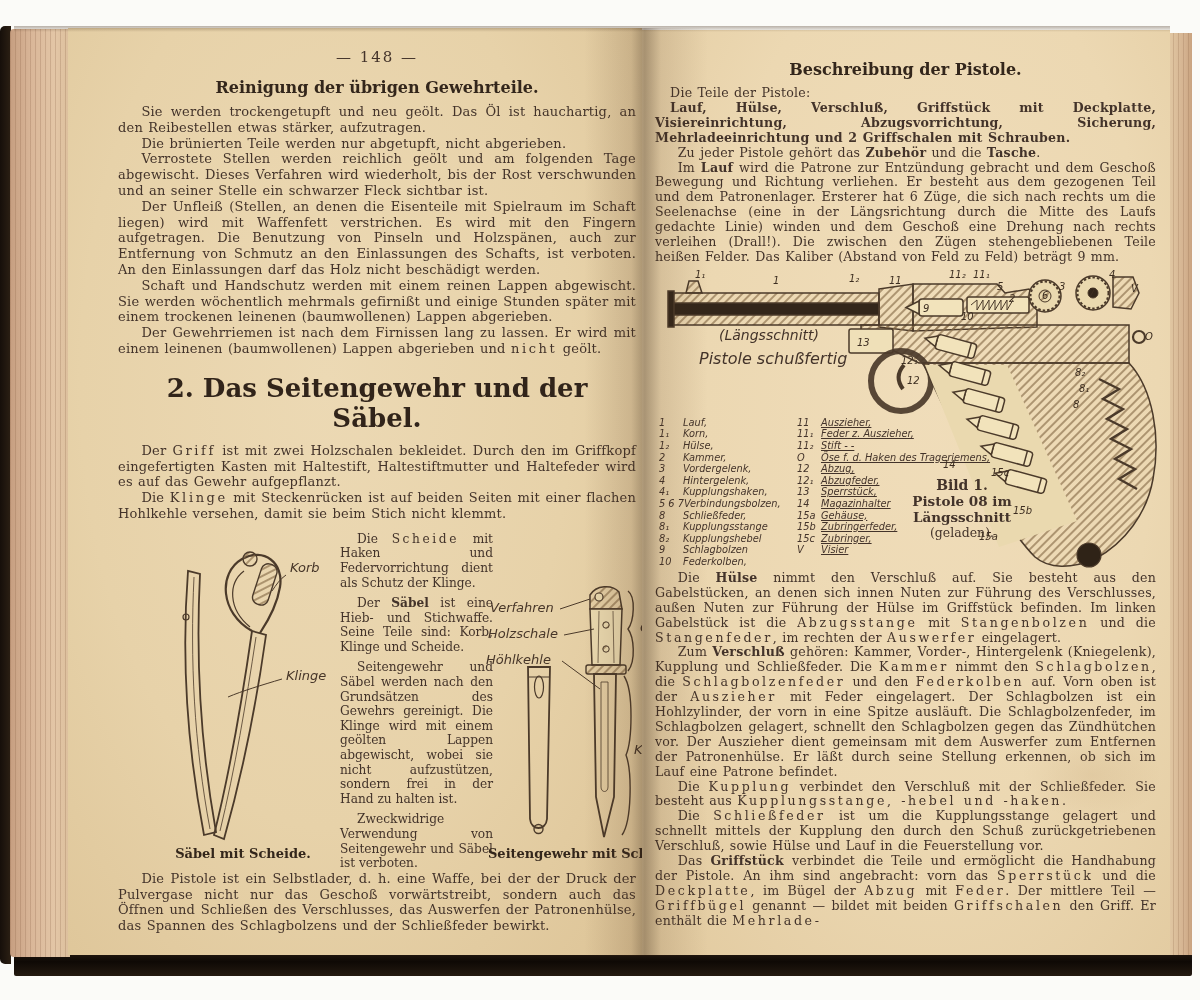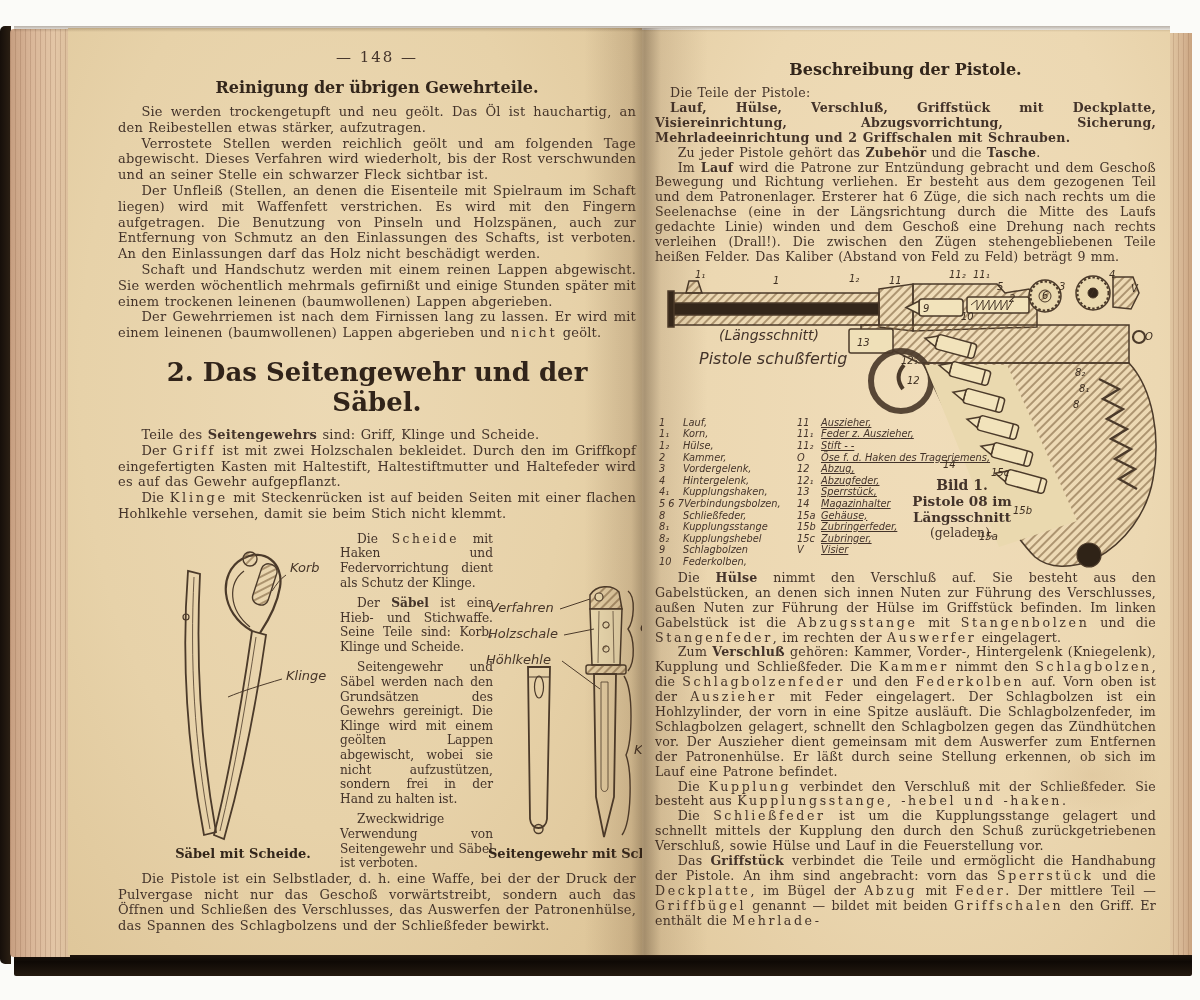--- a/index.html
+++ b/index.html
@@ -80,27 +80,27 @@
   <div class="book-shadow"></div>
   <div class="edge-left-dark"></div>
   <div class="edge-left-pages"></div>
   <div class="edge-right-pages"></div>
 
   <div class="page page-left">
     <div class="inner-l">
       <div class="pagenum">— 148 —</div>
       <div class="subhead">Reinigung der übrigen Gewehrteile.</div>
       <p class="body">Sie werden trockengetupft und neu geölt. Das Öl ist hauchartig, an den Reibestellen etwas stärker, aufzutragen.</p>
+      <p class="body">Die brünierten Teile werden nur abgetupft, nicht abgerieben.</p>
       <p class="body">Verrostete Stellen werden reichlich geölt und am folgenden Tage abgewischt. Dieses Verfahren wird wiederholt, bis der Rost verschwunden und an seiner Stelle ein schwarzer Fleck sichtbar ist.</p>
       <p class="body">Der Unfleiß (Stellen, an denen die Eisenteile mit Spielraum im Schaft liegen) wird mit Waffenfett verstrichen. Es wird mit den Fingern aufgetragen. Die Benutzung von Pinseln und Holzspänen, auch zur Entfernung von Schmutz an den Einlassungen des Schafts, ist verboten. An den Einlassungen darf das Holz nicht beschädigt werden.</p>
       <p class="body">Schaft und Handschutz werden mit einem reinen Lappen abgewischt. Sie werden wöchentlich mehrmals gefirnißt und einige Stunden später mit einem trockenen leinenen (baumwollenen) Lappen abgerieben.</p>
       <p class="body"><span>Der Gewehrriemen ist nach dem Firnissen lang zu lassen. Er wird mit einem leinenen (baumwollenen) Lappen abgerieben und </span><span class="sp">nicht</span><span> geölt.</span></p>
 
       <div class="sechead">2. Das Seitengewehr und der Säbel.</div>
-      <p class="body"><span>Teile des </span><span class="b">Seitengewehrs</span><span> sind: Griff, Klinge und Scheide.</span></p>
       <p class="body"><span>Der </span><span class="sp">Griff</span><span> ist mit zwei Holzschalen bekleidet. Durch den im Griffkopf eingefertigten Kasten mit Haltestift, Haltestiftmutter und Haltefeder wird es auf das Gewehr aufgepflanzt.</span></p>
       <p class="body"><span>Die </span><span class="sp">Klinge</span><span> mit Steckenrücken ist auf beiden Seiten mit einer flachen Hohlkehle versehen, damit sie beim Stich nicht klemmt.</span></p>
 
       <div class="figblock figblock-l">
 
         <svg style="left:40px;top:5px" width="170" height="320" viewBox="0 0 170 320">
           <g fill="none" stroke="#4b3a2a" stroke-width="1.8">
             <path d="M30,42 C24,120 28,212 46,306 L58,303 C42,214 38,124 42,45 Z"></path>
             <path d="M36,48 C32,130 36,215 52,300" stroke-width="0.8"></path>
             <circle cx="28" cy="88" r="3" stroke-width="1.2"></circle>

